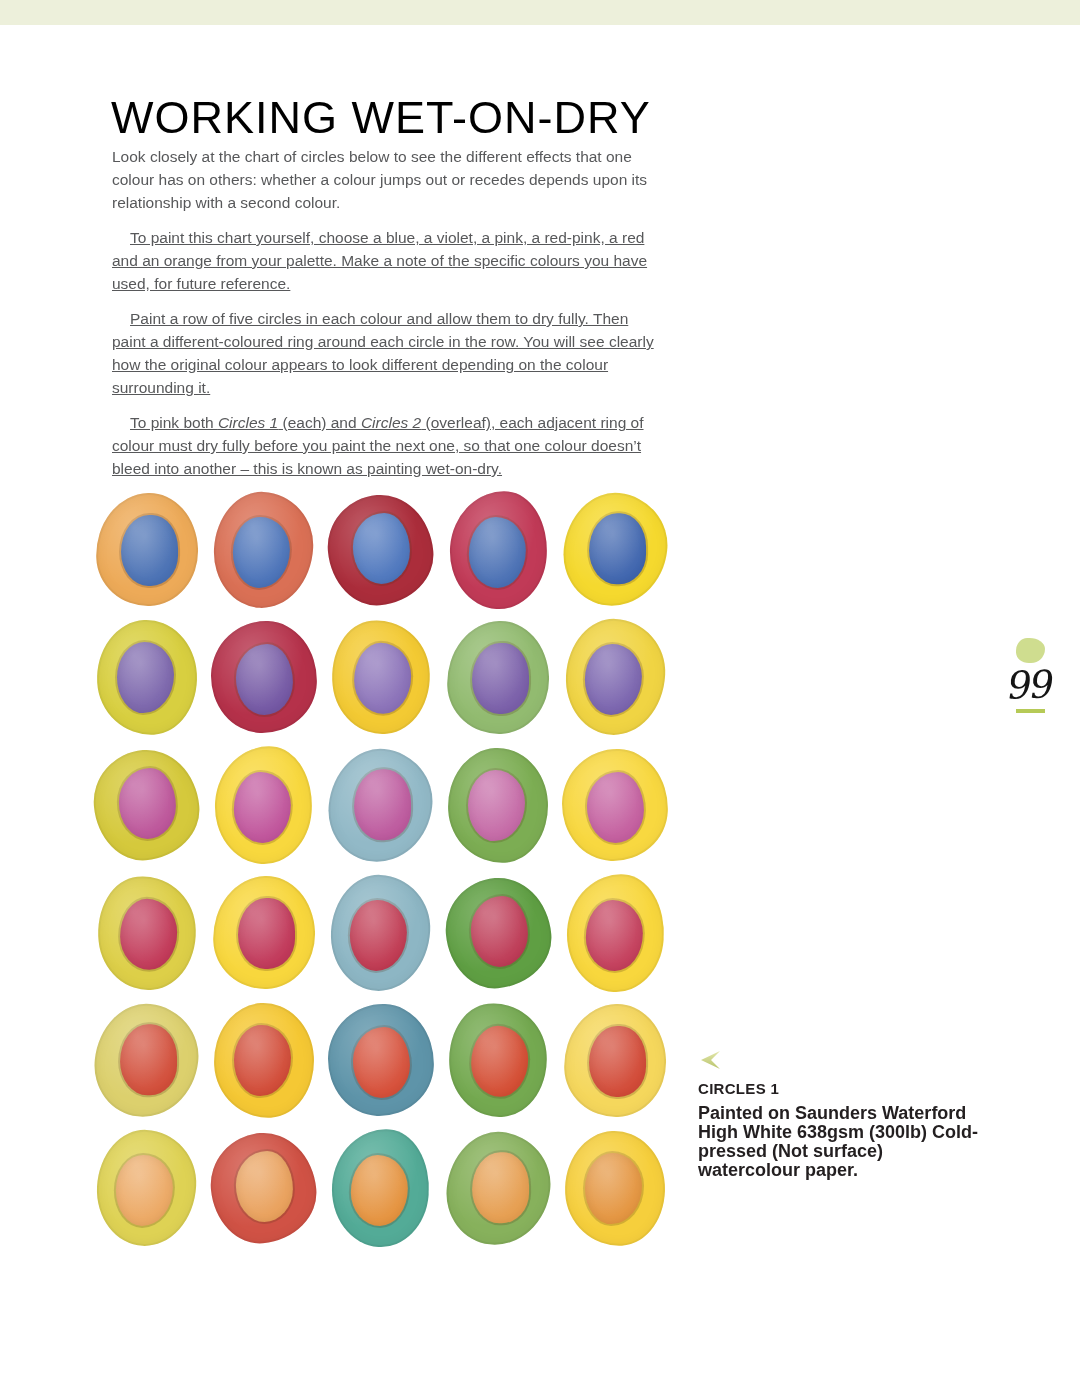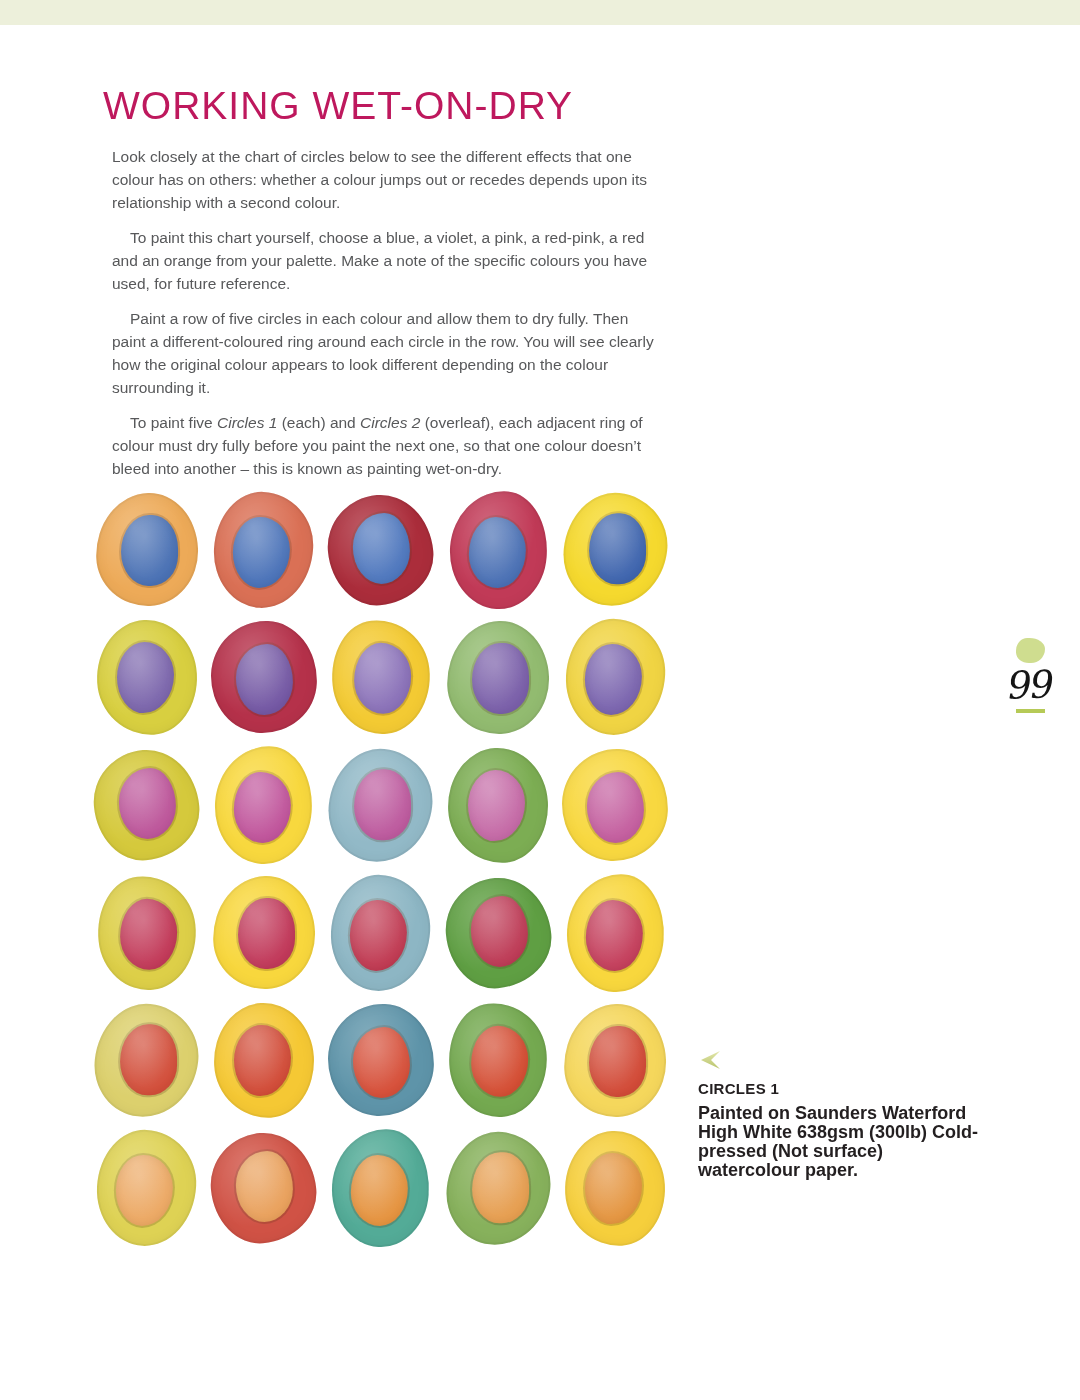--- a/index.html
+++ b/index.html
@@ -5,30 +5,30 @@
   html,body{margin:0;padding:0;}
   body{
     width:1080px;height:1400px;position:relative;overflow:hidden;
     background:#ffffff;
     font-family:"Liberation Sans", sans-serif;
   }
   .top-strip{
     position:absolute;left:0;top:0;width:1080px;height:25px;
   }
   .page-title{
-    position:absolute;left:99px;top:80px;margin:4px;
-    font-size:39px;font-weight:300;letter-spacing:1px;
-    color:#be185d;white-space:nowrap;
+    position:absolute;left:99px;top:80px;margin:12px;
+    font-size:45px;font-weight:300;letter-spacing:1px;
+    color:#000000;white-space:nowrap;
   }
   .intro{
     position:absolute;left:100px;top:133px;width:568px;
     font-size:15.5px;line-height:23px;color:#57585a;font-weight:400;
   }
   .intro p{margin:12px;}
-  .intro p + p{text-indent:18px;}
+  .intro p + p{text-indent:18px;text-decoration:underline;}
   .intro em{font-style:italic;}
 
   .circles-grid{
     position:absolute;left:88px;top:486px;width:586px;height:766px;
     display:grid;grid-template-columns:repeat(5,1fr);grid-template-rows:repeat(6,1fr);
   }
   .cell{display:flex;align-items:center;justify-content:center;}
   .blob{
     position:relative;display:flex;align-items:center;justify-content:center;
     box-shadow: inset 0 0 0 2px rgba(0,0,0,0.04), inset 0 0 14px rgba(0,0,0,0.06);
@@ -72,21 +72,21 @@
 <body>
 
 <div class="top-strip" style="background: rgb(237, 240, 219);"></div>
 
 <h1 class="page-title">WORKING WET-ON-DRY</h1>
 
 <div class="intro" id="intro">
     <p><span>Look closely at the chart of circles below to see the different effects that one colour has on others: whether a colour jumps out or recedes depends upon its relationship with a second colour.</span></p>
     <p><span>To paint this chart yourself, choose a blue, a violet, a pink, a red-pink, a red and an orange from your palette. Make a note of the specific colours you have used, for future reference.</span></p>
     <p><span>Paint a row of five circles in each colour and allow them to dry fully. Then paint a different-coloured ring around each circle in the row. You will see clearly how the original colour appears to look different depending on the colour surrounding it.</span></p>
-    <p><span>To paint five </span><em>Circles 1</em><span> (each) and </span><em>Circles 2</em><span> (overleaf), each adjacent ring of colour must dry fully before you paint the next one, so that one colour doesn’t bleed into another – this is known as painting wet-on-dry.</span></p>
+    <p><span>To pink both </span><em>Circles 1</em><span> (each) and </span><em>Circles 2</em><span> (overleaf), each adjacent ring of colour must dry fully before you paint the next one, so that one colour doesn’t bleed into another – this is known as painting wet-on-dry.</span></p>
   </div>
 
 <div class="circles-grid" id="circles-grid">
     <div class="cell">
       <div class="blob" style="width: 102px; height: 113px; border-radius: 53% 47% 49% 51% / 56% 51% 49% 44%; background: rgb(237, 170, 88); transform: rotate(-2deg);">
         <div class="core" style="width: 57px; height: 71px; border-radius: 52% 48% 50% 50% / 55% 50% 45%; background: rgb(74, 113, 180); transform: translate(2px, 1px) rotate(2deg);"></div>
       </div>
     </div>
     <div class="cell">
       <div class="blob" style="width: 99px; height: 116px; border-radius: 47% 53% 51% 49% / 51% 46% 54% 49%; background: rgb(218, 112, 85); transform: rotate(3deg);">

